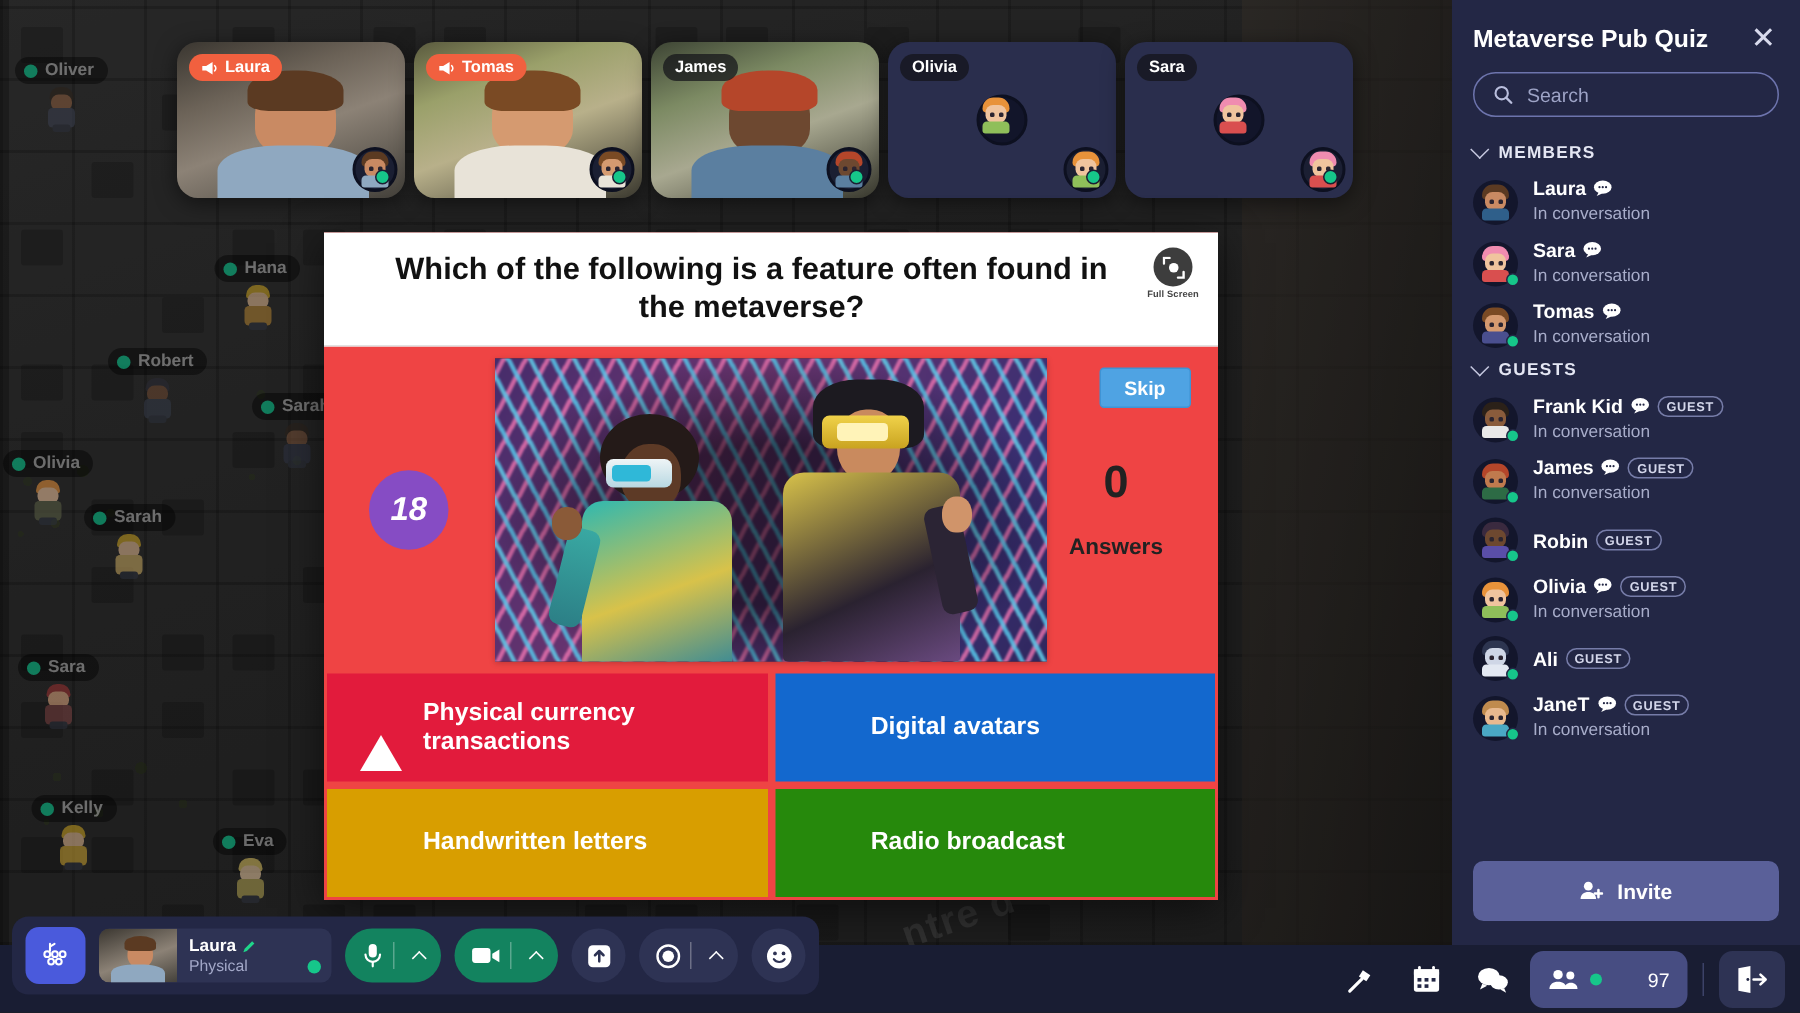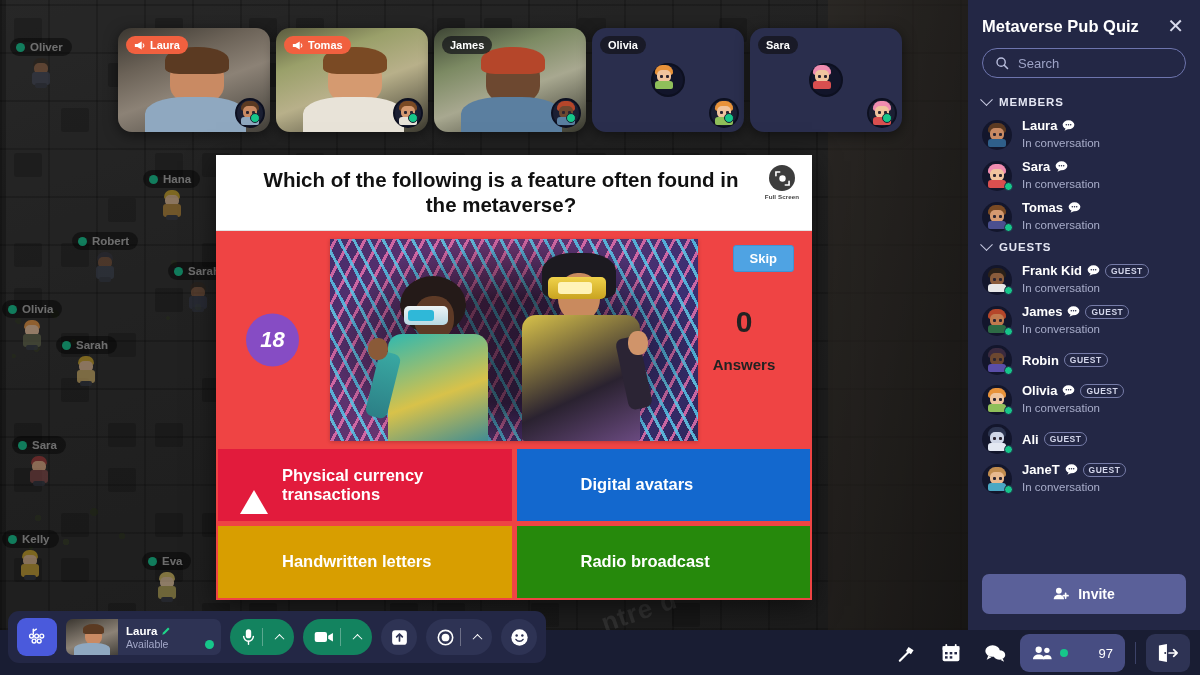--- a/index.html
+++ b/index.html
@@ -401,21 +401,21 @@
           <span class="map-dot"></span>
           <span>Sara</span>
         </span>
         <span class="map-sprite">
           <span class="ms-hair" style="background:#9c3030"></span>
           <span class="ms-head" style="background:#e0a880"></span>
           <span class="ms-body" style="background:#7a4040"></span>
           <span class="ms-legs"></span>
         </span>
       </span>
-      <span class="map-avatar" style="left:2px;top:530px">
+      <span class="map-avatar" style="left:21px;top:530px">
         <span class="map-nametag">
           <span class="map-dot"></span>
           <span>Kelly</span>
         </span>
         <span class="map-sprite">
           <span class="ms-hair" style="background:#c8a020"></span>
           <span class="ms-head" style="background:#e0b890"></span>
           <span class="ms-body" style="background:#c8a030"></span>
           <span class="ms-legs"></span>
         </span>
@@ -876,21 +876,21 @@
           <span style="position:absolute;left:32%;top:14%;width:42%;height:28%;border-radius:48% 48% 20% 20%;background:#5b3a22"></span>
           <span style="position:absolute;left:16%;top:66%;width:68%;height:40%;border-radius:40% 40% 0 0;background:#8fa8c0"></span>
         </div>
       <div>
         <div id="chip-name">
           <span>Laura</span>
           <svg width="10" height="10" viewBox="0 0 12 12">
             <path d="M1.5 10.5l1-2.8 6-6 1.8 1.8-6 6z" fill="#1fd68a"></path>
           </svg>
         </div>
-        <div id="chip-sub">Available</div>
+        <div id="chip-sub">Physical</div>
       </div>
       <div id="chip-dot"></div>
     </div>
 
     <div class="ctl ctl-green">
       <svg width="15" height="18" viewBox="0 0 16 20">
         <rect x="5" y="1.5" width="6" height="10" rx="3" fill="#fff"></rect>
         <path d="M2.6 9.3a5.4 5.4 0 0 0 10.8 0" stroke="#fff" stroke-width="1.6" fill="none" stroke-linecap="round"></path>
         <path d="M8 14.8v3.2" stroke="#fff" stroke-width="1.6" stroke-linecap="round"></path>
       </svg>

